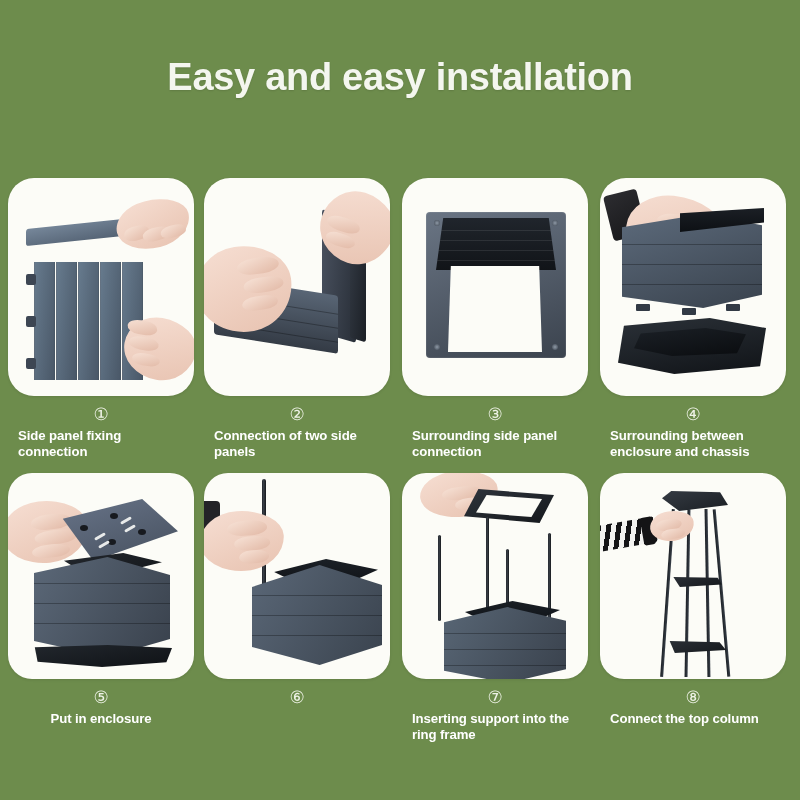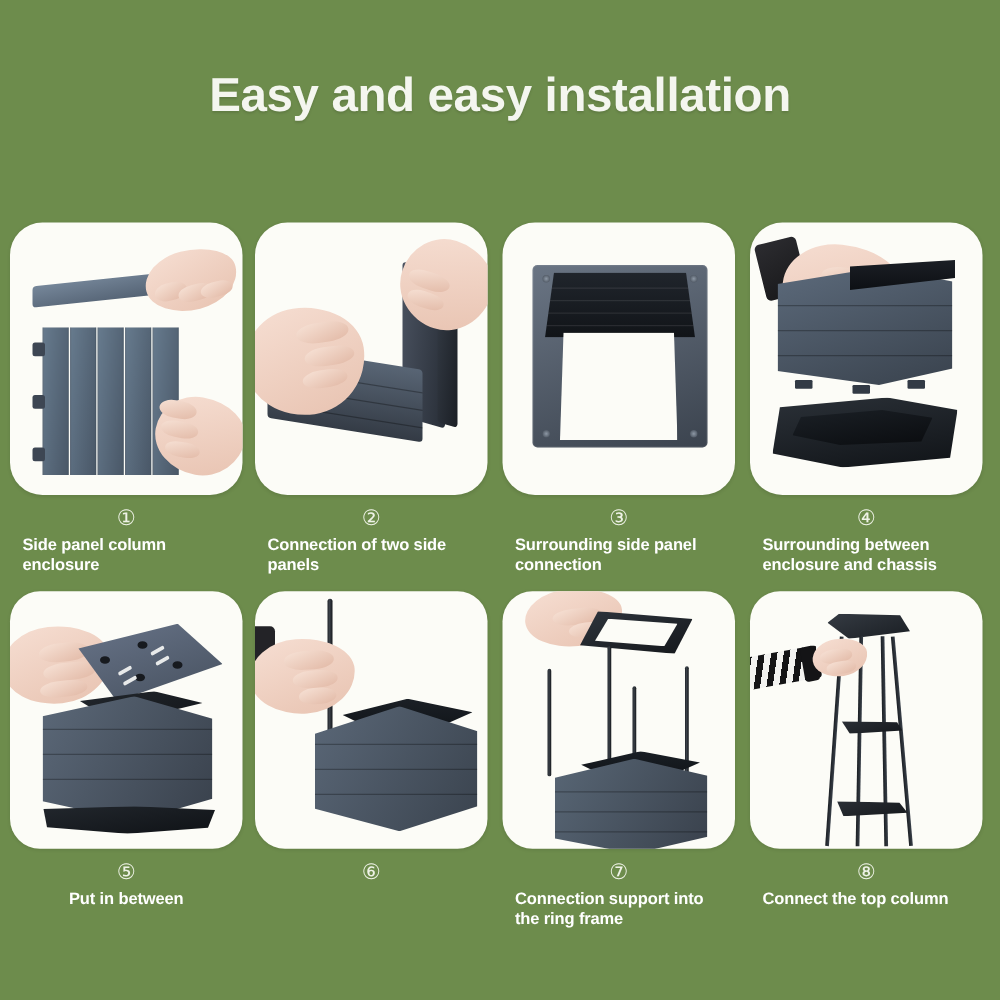--- a/index.html
+++ b/index.html
@@ -286,21 +286,21 @@
             </div>
             <div class="sk c1-hand-bot skin">
               <div class="finger" style="left:0;top:6px;width:30px;height:14px;"></div>
               <div class="finger" style="left:4px;top:22px;width:30px;height:13px;"></div>
               <div class="finger" style="left:10px;top:38px;width:28px;height:12px;"></div>
             </div>
           </div>
         </div>
         <div class="caption-wrap">
           <span class="num">①</span>
-          <div class="cap">Side panel column enclosure</div>
+          <div class="cap">Side panel fixing connection</div>
         </div>
       </div>
 
       <div class="cell c1">
         <div class="card">
           <div class="stage">
             <div class="sk c2-vert"></div>
             <div class="sk c2-vert-edge"></div>
             <div class="sk c2-horiz">
               <i style="top:18px;"></i>
@@ -401,21 +401,21 @@
             <div class="sk c5-box">
               <div class="c4-band" style="top:26px;"></div>
               <div class="c4-band" style="top:46px;"></div>
               <div class="c4-band" style="top:66px;"></div>
             </div>
             <div class="sk c5-base"></div>
           </div>
         </div>
         <div class="caption-wrap">
           <span class="num">⑤</span>
-          <div class="cap center">Put in between</div>
+          <div class="cap center">Put in enclosure</div>
         </div>
       </div>
 
       <div class="cell c1">
         <div class="card">
           <div class="stage">
             <div class="sk c6-rod rod"></div>
             <div class="sk c6-sleeve"></div>
             <div class="sk c6-hand skin">
               <div class="finger" style="left:28px;top:10px;width:40px;height:15px;"></div>
@@ -451,21 +451,21 @@
             <div class="sk c7-mouth"></div>
             <div class="sk c7-boxg">
               <div class="c4-band" style="top:26px;"></div>
               <div class="c4-band" style="top:42px;"></div>
               <div class="c4-band" style="top:58px;"></div>
             </div>
           </div>
         </div>
         <div class="caption-wrap">
           <span class="num">⑦</span>
-          <div class="cap">Connection support into the ring frame</div>
+          <div class="cap">Inserting support into the ring frame</div>
         </div>
       </div>
 
       <div class="cell c3">
         <div class="card">
           <div class="stage">
             <div class="sk c8-cover"></div>
             <div class="c8-leg" style="left:66px;top:36px;height:168px;transform:rotate(4deg);"></div>
             <div class="c8-leg" style="left:86px;top:36px;height:168px;transform:rotate(1deg);"></div>
             <div class="c8-leg" style="left:106px;top:36px;height:168px;transform:rotate(-1deg);"></div>

